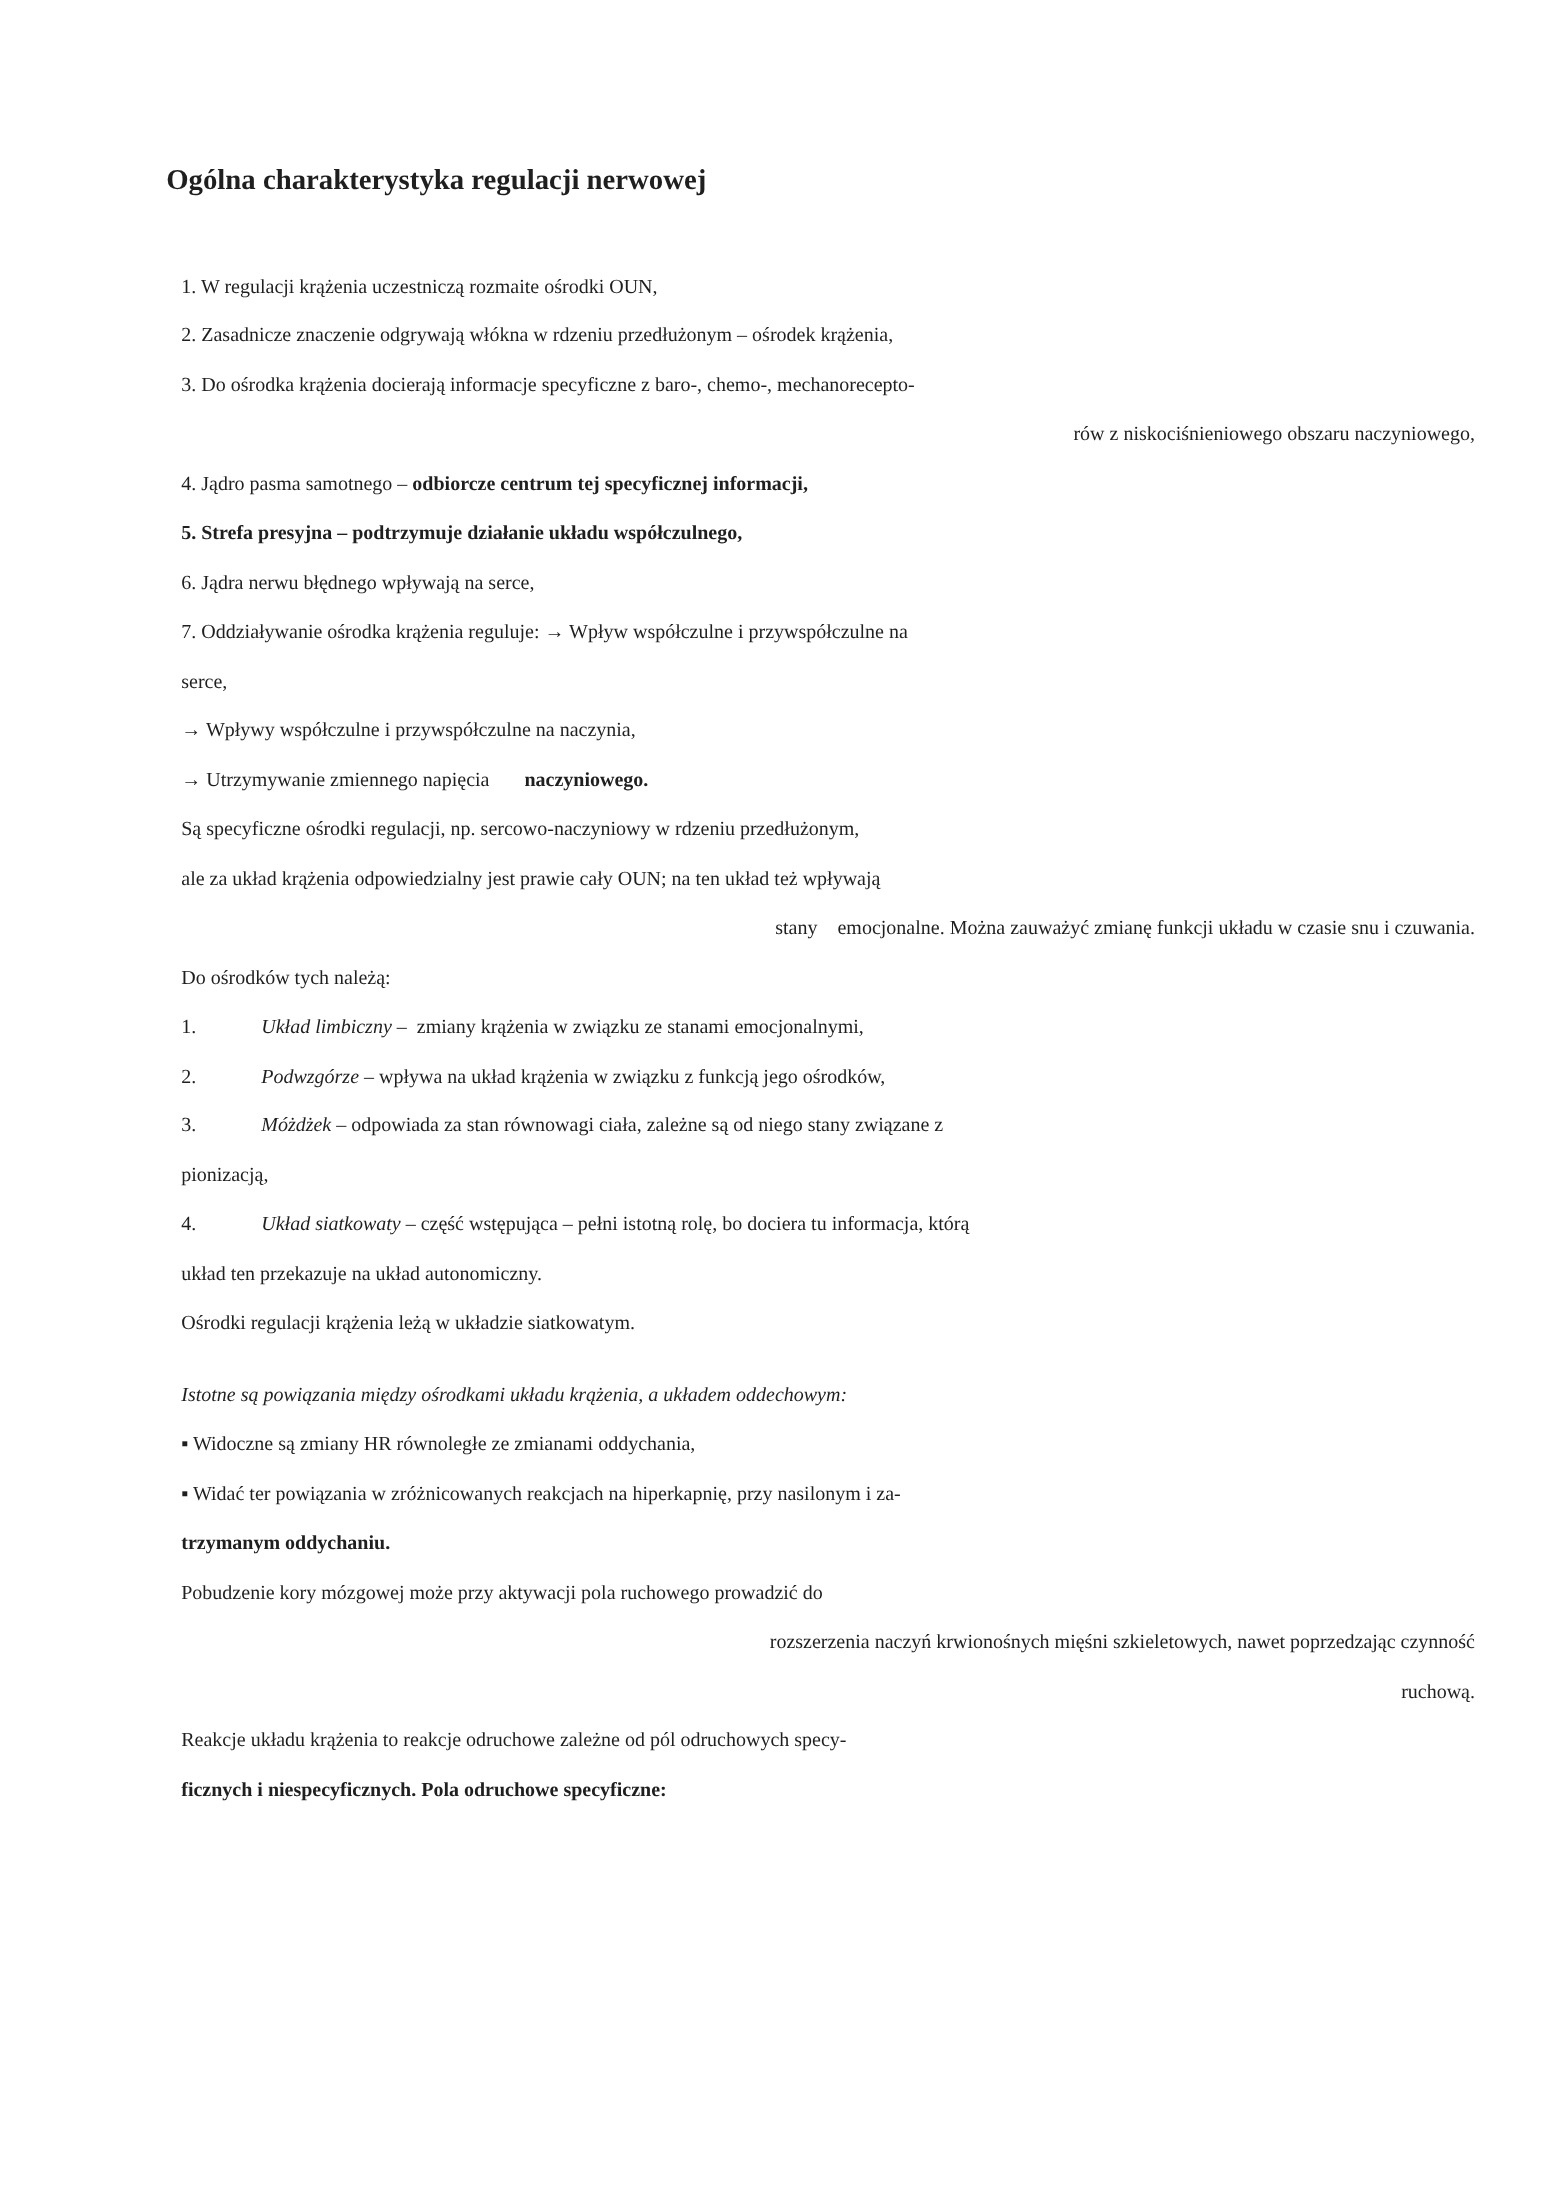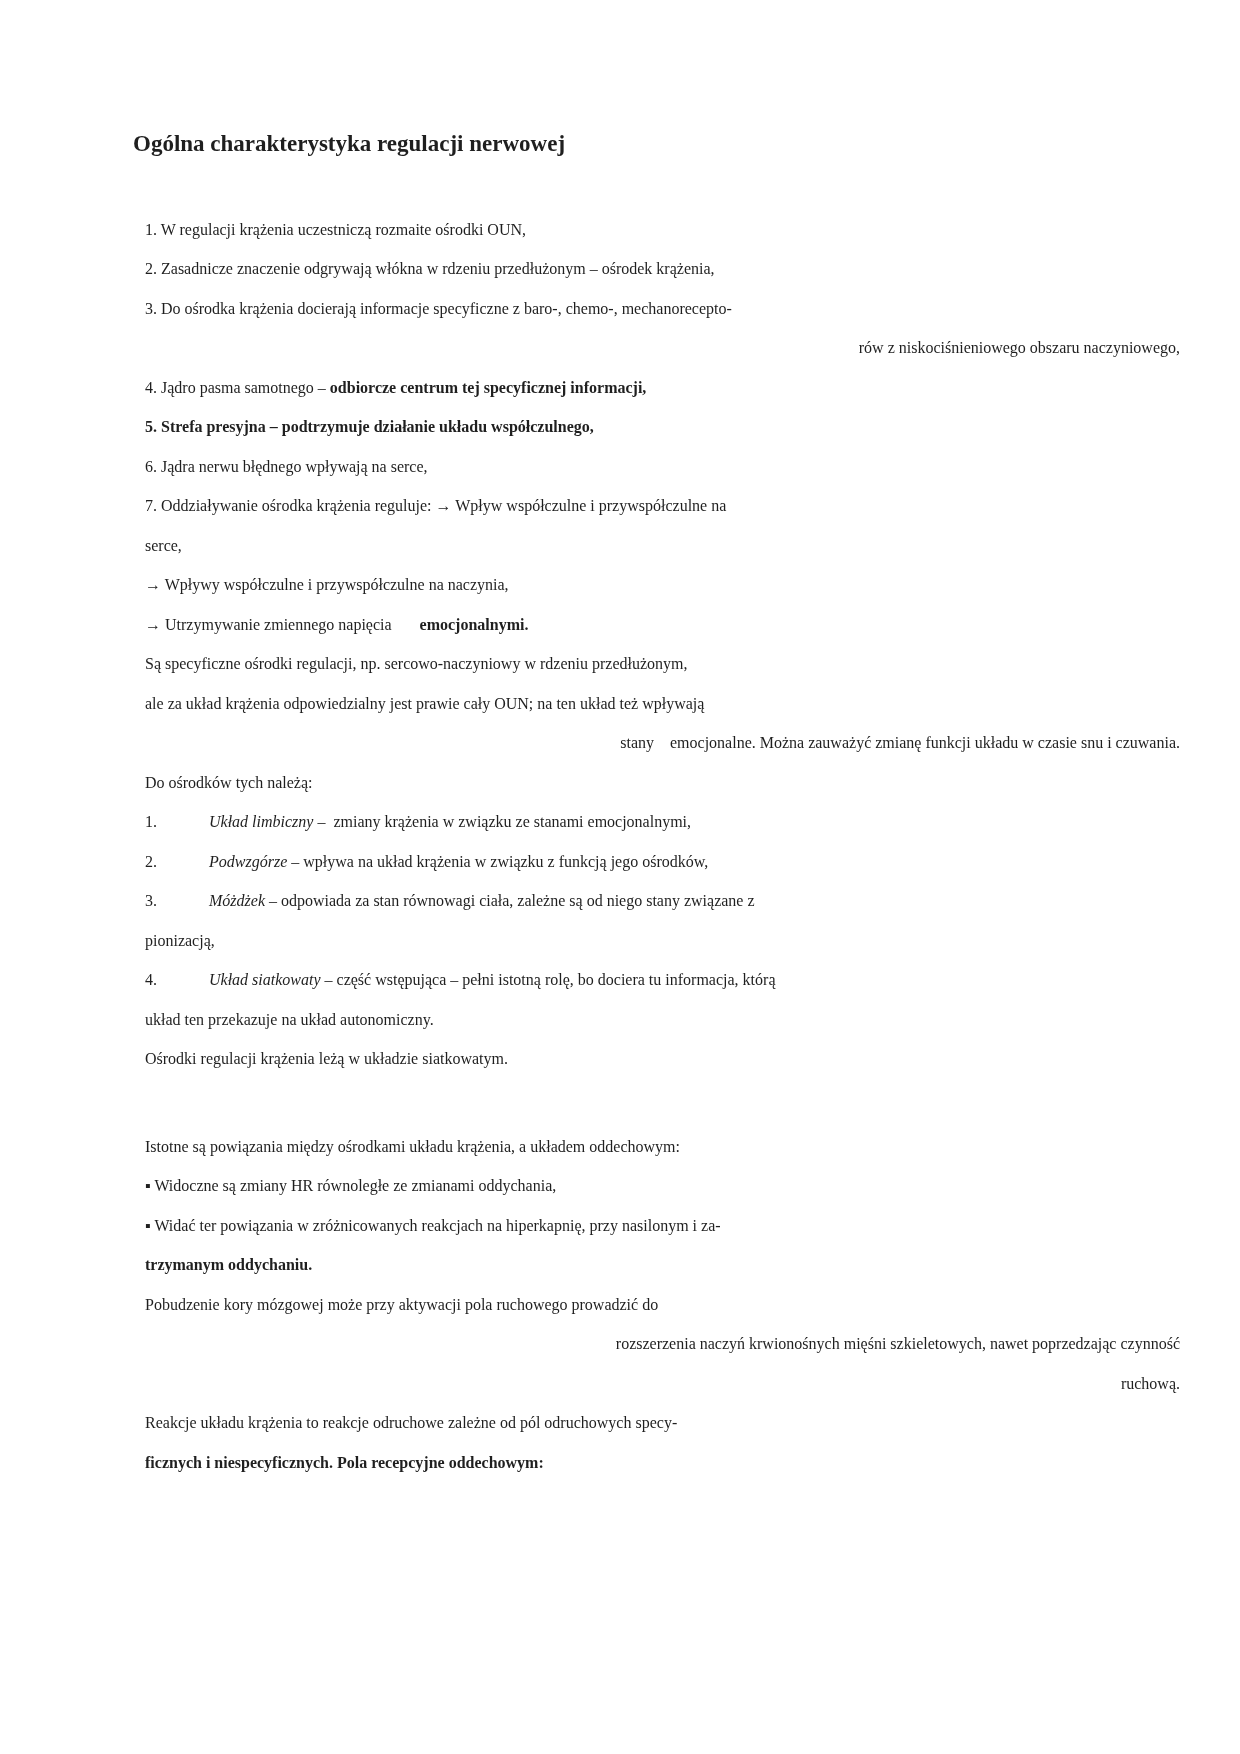--- a/index.html
+++ b/index.html
@@ -30,55 +30,55 @@
   }
   .doc-body {
     font-size: 16px;
     line-height: 39.5px;
   }
   .line {
     white-space: pre;
   }
   .indent-0 { padding-left: 0; text-align: right; }
   .indent-1 { padding-left: 12px; }
-  .gap { margin-top: 48px; }
+  .gap { margin-top: 18px; font-style: italic; }
   .b { font-weight: bold; }
   .i { font-style: italic; margin-left: 48px; }
 </style>
 </head>
 <body>
 
 <div class="page">
   <h1 class="title">Ogólna charakterystyka regulacji nerwowej</h1>
   <div class="doc-body" id="doc-body">
       <div class="line indent-1"><span>1. W regulacji krążenia uczestniczą rozmaite ośrodki OUN,</span></div>
       <div class="line indent-1"><span>2. Zasadnicze znaczenie odgrywają włókna w rdzeniu przedłużonym – ośrodek krążenia,</span></div>
       <div class="line indent-1"><span>3. Do ośrodka krążenia docierają informacje specyficzne z baro-, chemo-, mechanorecepto-</span></div>
       <div class="line indent-0"><span>rów z niskociśnieniowego obszaru naczyniowego,</span></div>
       <div class="line indent-1"><span>4. Jądro pasma samotnego – </span><span class="b">odbiorcze centrum tej specyficznej informacji,</span></div>
       <div class="line indent-1"><span class="b">5. Strefa presyjna – podtrzymuje działanie układu współczulnego,</span></div>
       <div class="line indent-1"><span>6. Jądra nerwu błędnego wpływają na serce,</span></div>
       <div class="line indent-1"><span>7. Oddziaływanie ośrodka krążenia reguluje: → Wpływ współczulne i przywspółczulne na</span></div>
       <div class="line indent-1"><span>serce,</span></div>
       <div class="line indent-1"><span>→ Wpływy współczulne i przywspółczulne na naczynia,</span></div>
-      <div class="line indent-1"><span>→ Utrzymywanie zmiennego napięcia       </span><span class="b">emocjonalnymi.</span></div>
+      <div class="line indent-1"><span>→ Utrzymywanie zmiennego napięcia       </span><span class="b">naczyniowego.</span></div>
       <div class="line indent-1"><span>Są specyficzne ośrodki regulacji, np. sercowo-naczyniowy w rdzeniu przedłużonym,</span></div>
       <div class="line indent-1"><span>ale za układ krążenia odpowiedzialny jest prawie cały OUN; na ten układ też wpływają</span></div>
       <div class="line indent-0"><span>stany    emocjonalne. Można zauważyć zmianę funkcji układu w czasie snu i czuwania.</span></div>
       <div class="line indent-1"><span>Do ośrodków tych należą:</span></div>
       <div class="line indent-1"><span>1. </span><span class="i">Układ limbiczny</span><span> –  zmiany krążenia w związku ze stanami emocjonalnymi,</span></div>
       <div class="line indent-1"><span>2. </span><span class="i">Podwzgórze</span><span> – wpływa na układ krążenia w związku z funkcją jego ośrodków,</span></div>
       <div class="line indent-1"><span>3. </span><span class="i">Móżdżek</span><span> – odpowiada za stan równowagi ciała, zależne są od niego stany związane z</span></div>
       <div class="line indent-1"><span>pionizacją,</span></div>
       <div class="line indent-1"><span>4. </span><span class="i">Układ siatkowaty</span><span> – część wstępująca – pełni istotną rolę, bo dociera tu informacja, którą</span></div>
       <div class="line indent-1"><span>układ ten przekazuje na układ autonomiczny.</span></div>
       <div class="line indent-1"><span>Ośrodki regulacji krążenia leżą w układzie siatkowatym.</span></div>
       <div class="line indent-1 gap"><span>Istotne są powiązania między ośrodkami układu krążenia, a układem oddechowym:</span></div>
       <div class="line indent-1"><span>▪ Widoczne są zmiany HR równoległe ze zmianami oddychania,</span></div>
       <div class="line indent-1"><span>▪ Widać ter powiązania w zróżnicowanych reakcjach na hiperkapnię, przy nasilonym i za-</span></div>
       <div class="line indent-1"><span class="b">trzymanym oddychaniu.</span></div>
       <div class="line indent-1"><span>Pobudzenie kory mózgowej może przy aktywacji pola ruchowego prowadzić do</span></div>
       <div class="line indent-0"><span>rozszerzenia naczyń krwionośnych mięśni szkieletowych, nawet poprzedzając czynność</span></div>
       <div class="line indent-0"><span>ruchową.</span></div>
       <div class="line indent-1"><span>Reakcje układu krążenia to reakcje odruchowe zależne od pól odruchowych specy-</span></div>
-      <div class="line indent-1"><span class="b">ficznych i niespecyficznych. Pola recepcyjne oddechowym:</span></div>
+      <div class="line indent-1"><span class="b">ficznych i niespecyficznych. Pola odruchowe specyficzne:</span></div>
     </div>
 </div>
 
 </body></html>

